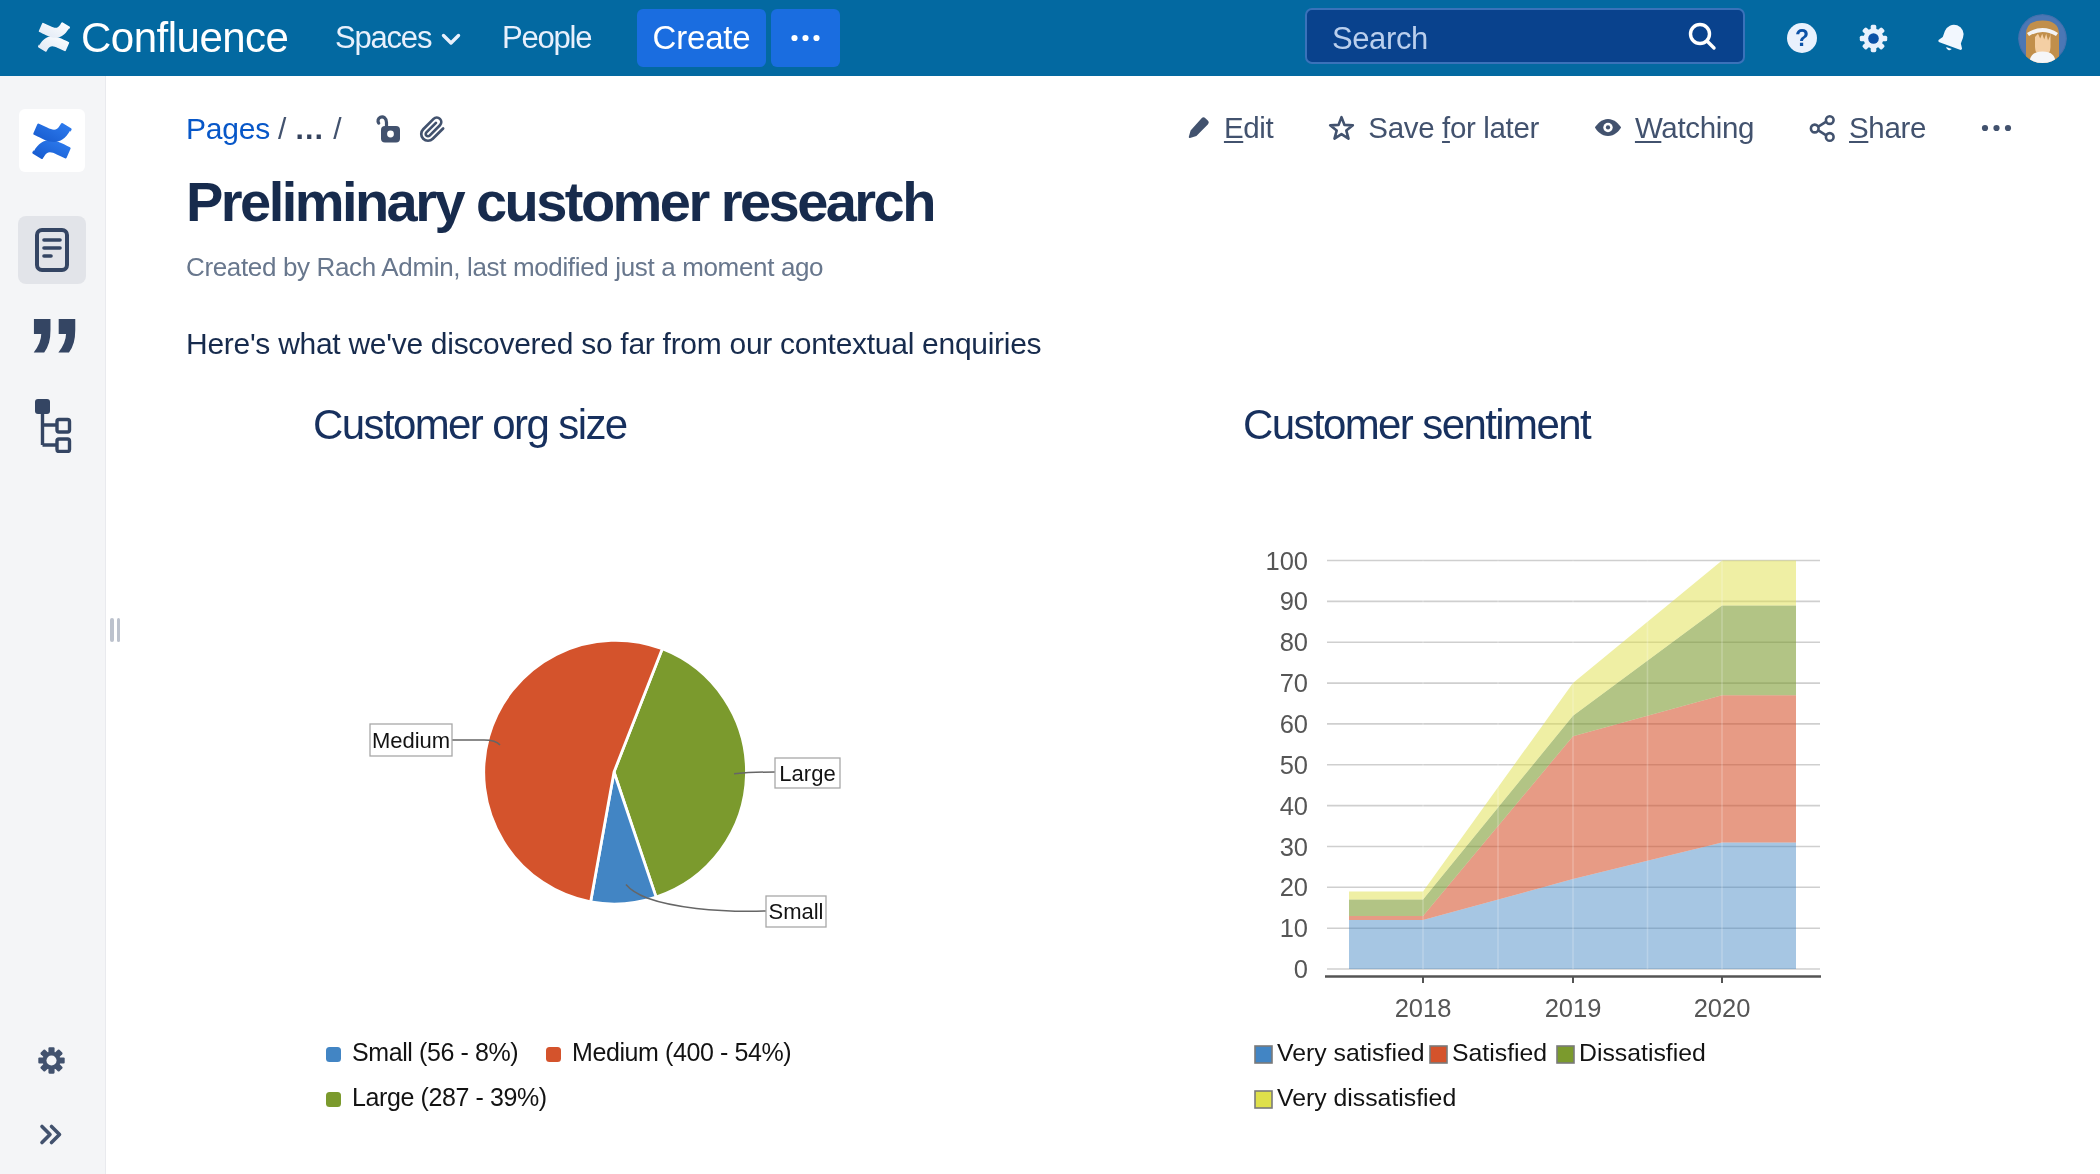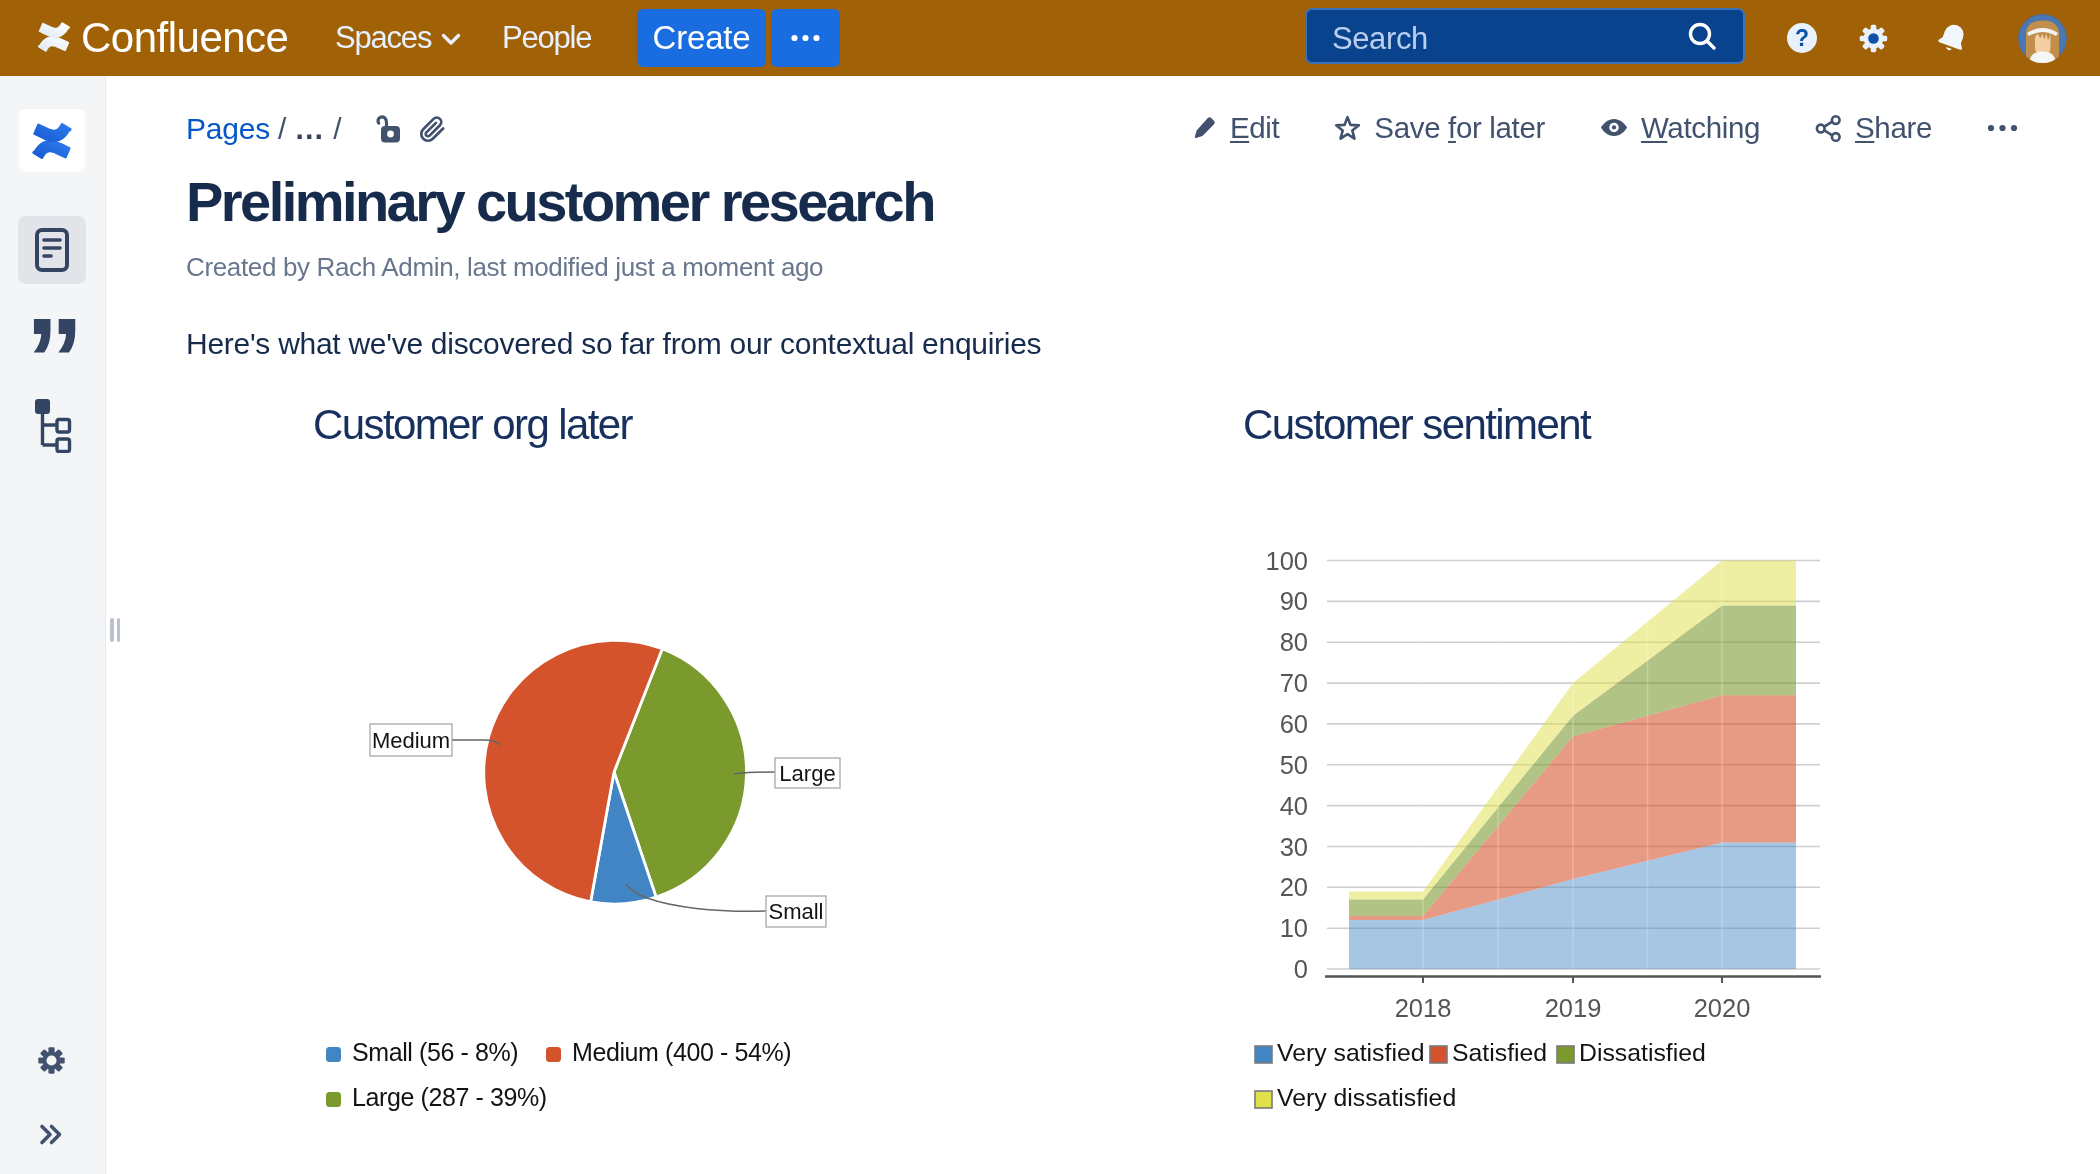--- a/index.html
+++ b/index.html
@@ -1,22 +1,22 @@
 <!DOCTYPE html>
 <html><head><meta charset="utf-8"><style>
 *{margin:0;padding:0;box-sizing:border-box}
 html,body{width:2100px;height:1174px;overflow:hidden;background:#fff;font-family:"Liberation Sans",sans-serif;}
 #page{position:relative;width:2100px;height:1174px}
 .abs{position:absolute}
-#hdr{position:absolute;left:0;top:0;width:2100px;height:76px;background:#a16207}
+#hdr{position:absolute;left:0;top:0;width:2100px;height:76px;background:#0369a1}
 .hitem{position:absolute;top:20px;height:36px;line-height:36px;font-size:31px;color:#E8F0FC;letter-spacing:-1.2px}
 #sbar{position:absolute;left:0;top:76px;width:106px;height:1098px;background:#F4F5F7;border-right:1px solid #E9EAEE}
 .crumb{position:absolute;left:186px;top:112px;height:34px;display:flex;align-items:center;font-size:30px;letter-spacing:-0.2px;color:#42526E}
 .crumb a{color:#0757C8;text-decoration:none}
-.acts{position:absolute;top:110px;right:81px;height:36px;display:flex;align-items:center;gap:54px;font-size:29.5px;color:#42526E;letter-spacing:-0.35px}
+.acts{position:absolute;top:110px;right:87px;height:36px;display:flex;align-items:center;gap:54px;font-size:29.5px;color:#42526E;letter-spacing:-0.35px}
 .ai{display:flex;align-items:center;gap:12px}
 .ai u{text-decoration:underline;text-underline-offset:3px}
 #title{position:absolute;left:186px;top:169px;font-size:56px;font-weight:bold;letter-spacing:-2.55px;color:#172B4D}
 #byline{position:absolute;left:186px;top:252px;font-size:26px;letter-spacing:-0.35px;color:#68778D}
 #body1{position:absolute;left:186px;top:327px;font-size:30px;letter-spacing:-0.28px;color:#172B4D}
 .chh{position:absolute;top:401px;font-size:42px;letter-spacing:-1.6px;color:#17305E}
 </style></head>
 <body>
 <div id="page">
 
@@ -197,21 +197,21 @@
         <g fill="#42526E">
           <circle cx="5" cy="14" r="3.1"></circle>
           <circle cx="16.5" cy="14" r="3.1"></circle>
           <circle cx="28" cy="14" r="3.1"></circle>
         </g>
       </svg>
 </div>
 <div id="title">Preliminary customer research</div>
 <div id="byline">Created by Rach Admin, last modified just a moment ago</div>
 <div id="body1">Here's what we've discovered so far from our contextual enquiries</div>
-<div class="chh" style="left:313px">Customer org later</div>
+<div class="chh" style="left:313px">Customer org size</div>
 <div class="chh" style="left:1243px">Customer sentiment</div>
 <svg class="abs" style="left:300px;top:560px" width="760" height="560" viewBox="0 0 760 560" font-family="Liberation Sans,sans-serif">
 <g stroke="#fff" stroke-width="2.8" stroke-linejoin="round">
 <path d="M314 212 L362.3 88.8 A132 132 0 0 1 356.1 337.1 Z" fill="#7B9A2D"></path>
 <path d="M314 212 L356.1 337.1 A132 132 0 0 1 290.6 341.9 Z" fill="#4285C4"></path>
 <path d="M314 212 L290.6 341.9 A132 132 0 1 1 362.3 88.8 Z" fill="#D4532C"></path>
 </g>
 <path d="M152 180 H184 Q196 180 200 185" fill="none" stroke="#666" stroke-width="1.5"></path>
 <path d="M475 212 C458 212 446 212.6 434 213.8" fill="none" stroke="#666" stroke-width="1.5"></path>
 <path d="M466 351 C414 352.5 372 347 347 338 C339.5 335 330.5 330 326 324.5" fill="none" stroke="#666" stroke-width="1.5"></path>

